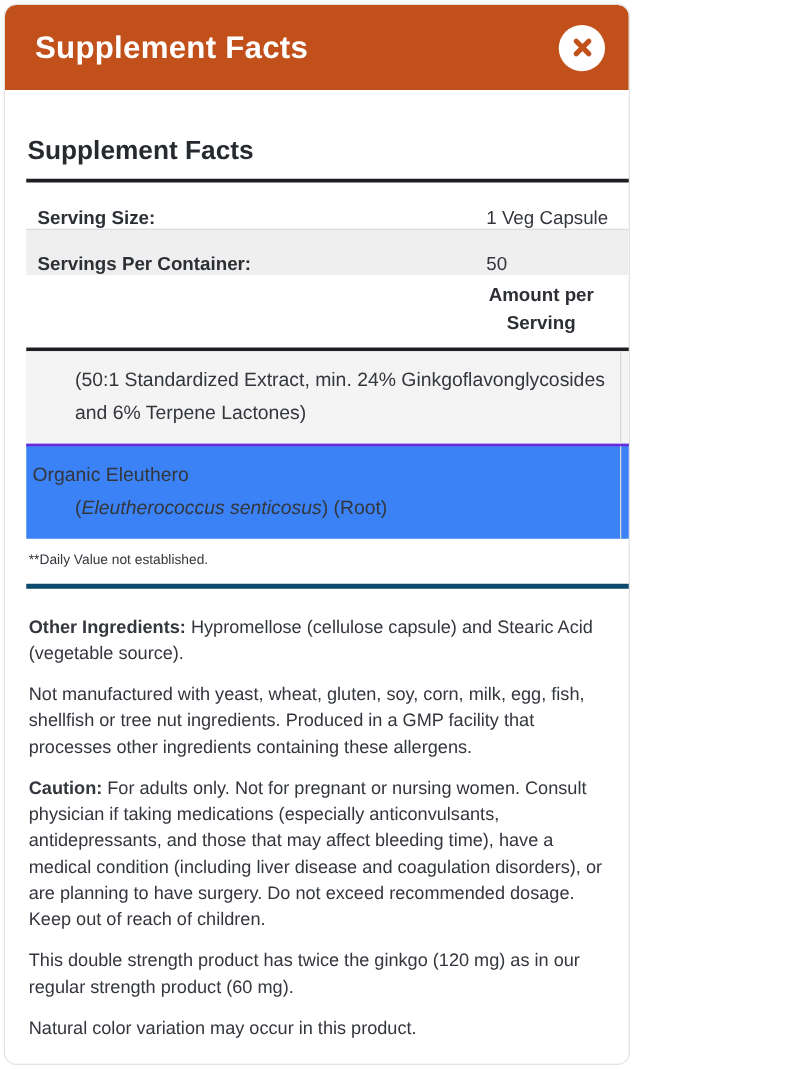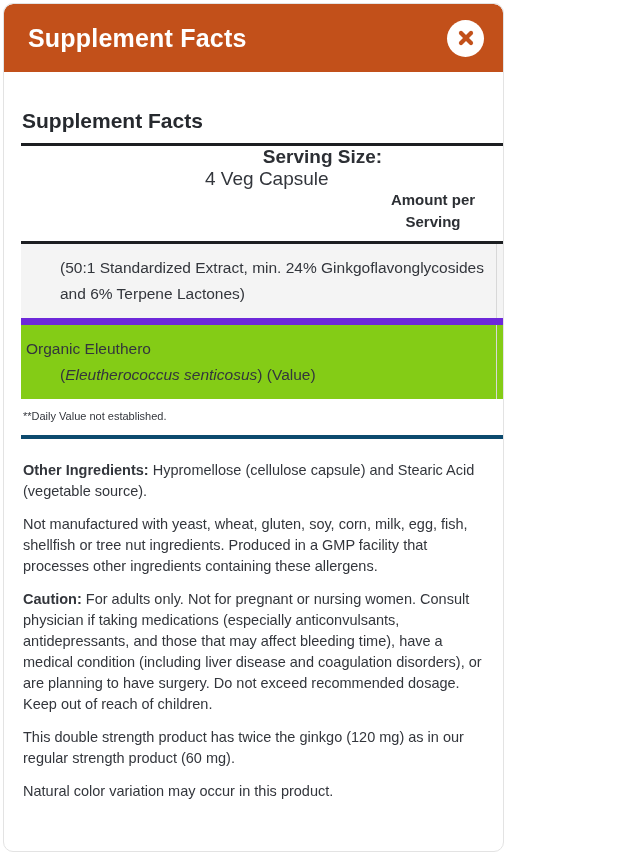--- a/index.html
+++ b/index.html
@@ -37,23 +37,22 @@
     cursor: pointer;
   }
   .modal-body { padding: 37px 14px 0 17px; }
 
   .facts-title {
     font-size: 21px; font-weight: bold; color: #26292e;
     margin: 0 0 10px 1px;
   }
   .serving-table { border-top: 3px solid #1c1e21; width: 594px; }
   .srow {
-    height: 37px; display: flex; align-items: center;
-    font-size: 19px;
-    flex-direction: column;
+    height: 37px; display: flex; align-items: flex-end;
+    font-size: 15px;
   }
   .srow.alt { background: #efefef; }
   .srow + .srow { border-top: 1px solid #dddddd; }
   .srow .slabel { font-weight: bold; flex: 1; padding-left: 9px; color: #2c2f34; }
   .srow .svalue { width: 226px; color: #33363c; }
 
   .col-headers {
     display: flex; margin-top: 6px; margin-bottom: 8px;
     font-weight: bold; font-size: 15px; color: #2c2f34; width: 594px;
   }
@@ -63,21 +62,21 @@
     display: flex; align-items: center; justify-content: center;
   }
   .col-headers .dv-h {
     width: 119px; 
     display: flex; align-items: center; justify-content: center; font-style: italic;
   }
 
   .ing-table { border-top: 3px solid #1c1e21; width: 594px; }
   .irow { display: flex; font-size: 15.5px; color: #33363c; }
   .irow.r1 { background: #f4f4f4; }
-  .irow.r2 { background: #84cc16; border-top: 7px solid #6d28d9; }
+  .irow.r2 { background: #3b82f6; border-top: 2px solid #6d28d9; }
   .irow .iname { flex: 1; padding: 11px 6px 11px 5px; line-height: 26px; }
   .irow .iname .indent { padding-left: 34px; }
   .irow .iamt {
     width: 126px; display: flex; align-items: center; justify-content: center;
   }
   .irow .idv {
     width: 119px; display: flex; align-items: center; justify-content: center;
     border-left: 1px solid #d8d8d8;
   }
   .footnote {
@@ -107,21 +106,25 @@
     </button>
   </div>
 
   <div class="modal-body">
 
     <h2 class="facts-title">Supplement Facts</h2>
 
     <div class="serving-table">
       <div class="srow">
         <span class="slabel">Serving Size:</span>
-        <span class="svalue">4 Veg Capsule</span>
+        <span class="svalue">1 Veg Capsule</span>
+      </div>
+      <div class="srow alt">
+        <span class="slabel">Servings Per Container:</span>
+        <span class="svalue">50</span>
       </div>
     </div>
 
     <div class="col-headers">
       <div class="spacer"></div>
       <div class="amount-h">Amount per Serving</div>
       <div class="dv-h">% Daily Value</div>
     </div>
 
     <div class="ing-table">
@@ -129,21 +132,21 @@
       <div class="irow r1">
         <div class="iname">
           <div class="indent">(50:1 Standardized Extract, min. 24% Ginkgoflavonglycosides and 6% Terpene Lactones)</div>
         </div>
         <div class="idv">**</div>
       </div>
 
       <div class="irow r2">
         <div class="iname">
           <div>Organic Eleuthero</div>
-          <div class="indent"><span>(</span><em>Eleutherococcus senticosus</em><span>) (Value)</span></div>
+          <div class="indent"><span>(</span><em>Eleutherococcus senticosus</em><span>) (Root)</span></div>
         </div>
         <div class="idv">**</div>
       </div>
 
     </div>
 
     <div class="footnote">**Daily Value not established.</div>
 
     <div class="notes">
       <p><span class="lead">Other Ingredients:</span><span> Hypromellose (cellulose capsule) and Stearic Acid (vegetable source).</span></p>

